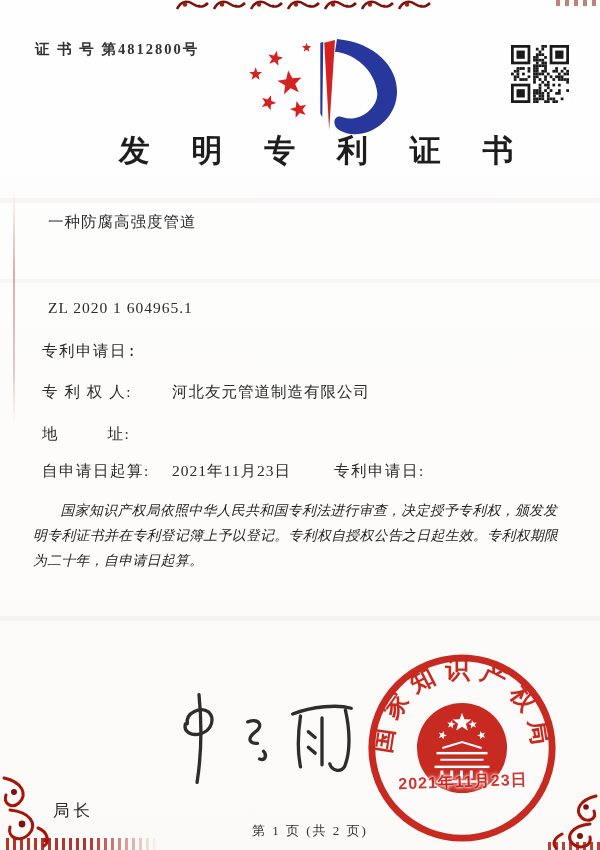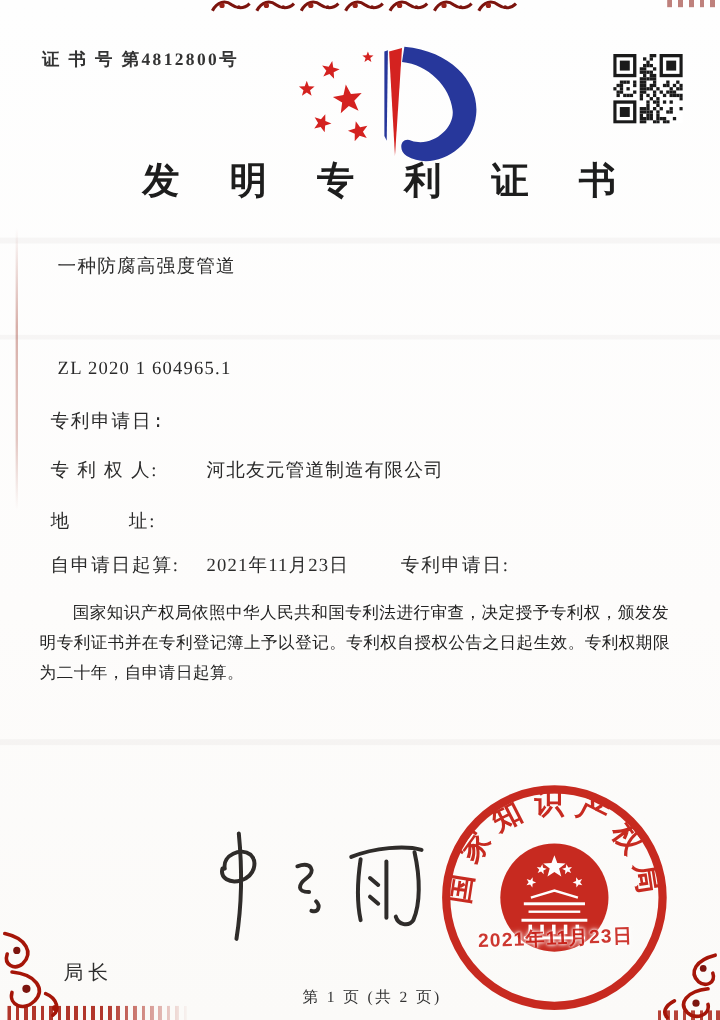--- a/index.html
+++ b/index.html
@@ -32,20 +32,21 @@
   }
   .flabel{
     white-space:pre;min-width:124px;letter-spacing:1.5px;font-weight:500;
   }
   .fvalue{white-space:pre;letter-spacing:1px;margin-left:6px;text-align:center;}
   .pair2{position:absolute;left:292px;top:0;display:flex;align-items:baseline;}
   
   .paras{
     position:absolute;left:33px;top:498px;width:534px;
     font-size:13.8px;line-height:1.82;letter-spacing:0.4px;color:#222;
+    font-style:italic;
   }
   .paras p{margin:0;text-indent:2em;}
   
   .signer{
     position:absolute;left:53px;top:716px;font-size:16.5px;color:#2e2e2e;
     letter-spacing:4px;line-height:38px;white-space:pre;
   }
   .signature{position:absolute;left:158px;top:684px;width:205px;height:108px;}
   .seal{position:absolute;left:364px;top:650px;width:196px;height:196px;opacity:0.93;}
   .seal-date{

